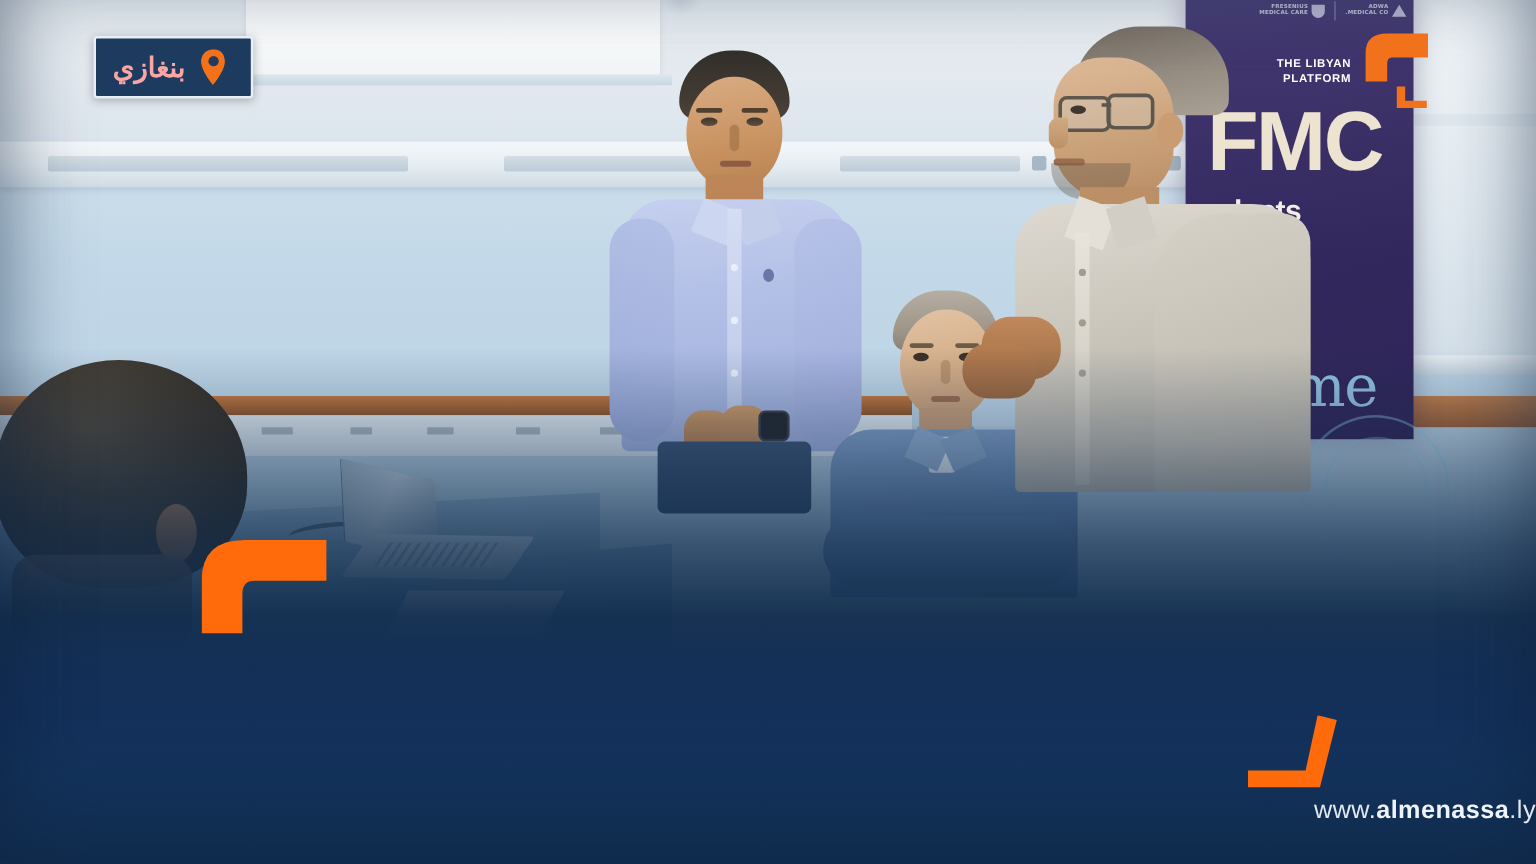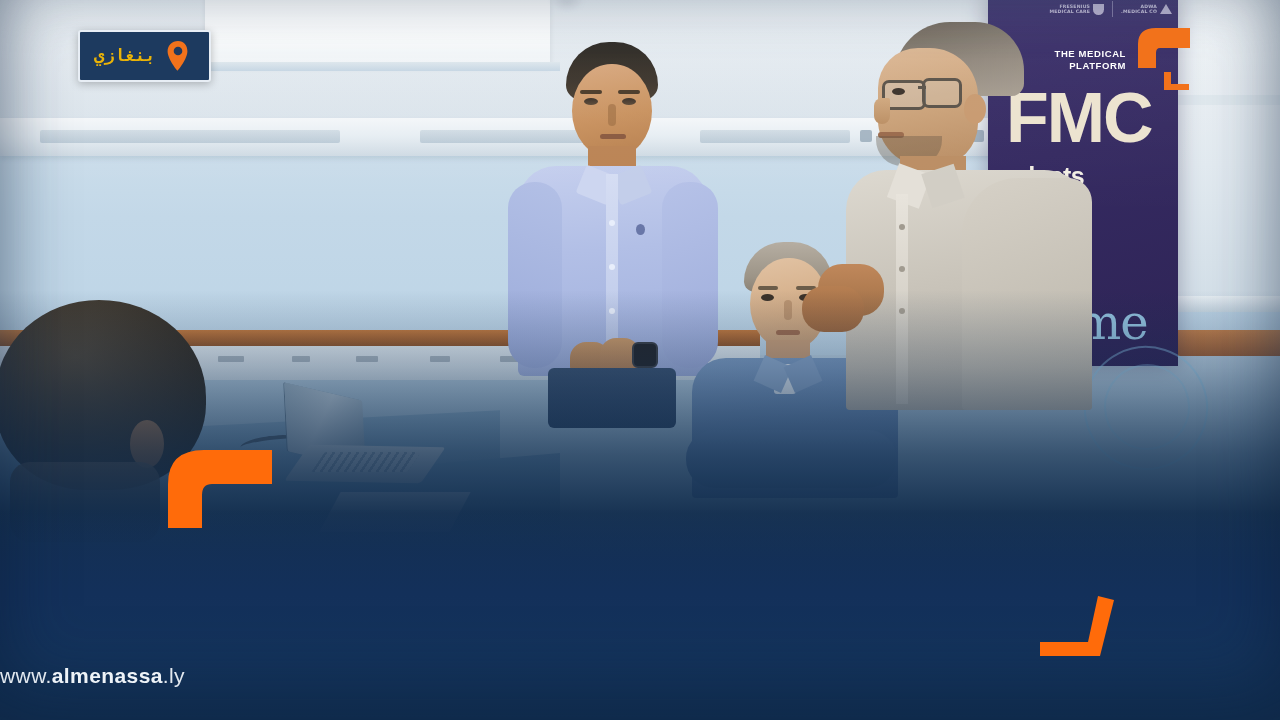--- a/index.html
+++ b/index.html
@@ -224,22 +224,22 @@
   .vignette{position:absolute;inset:0;pointer-events:none;
     box-shadow:inset 0 -30px 70px rgba(10,28,52,.55);}
 
   
   .loc-badge{position:absolute;left:78px;top:30px;height:48px;
     display:flex;align-items:center;gap:12px;padding:0 20px 0 14px;
     background:#1d3a5f;border:2px solid #e8eef5;border-radius:3px;
     box-shadow:0 2px 8px rgba(0,0,0,.25);}
   .pin{position:relative;width:22px;height:30px;flex:0 0 auto;}
   .pin svg{display:block;}
-  .loc-text{font-size:17px;font-weight:bold;color:#eab308;
-    font-family:Liberation Mono, monospace;line-height:1;}
+  .loc-text{font-size:23px;font-weight:bold;color:#fca5a5;
+    font-family:Liberation Serif, serif;line-height:1;}
 
   
   .logo{position:absolute;right:86px;top:22px;display:flex;align-items:flex-start;gap:8px;}
   .logo-mark{position:relative;width:60px;height:74px;flex:0 0 auto;}
   .logo-txt{display:flex;flex-direction:column;align-items:flex-start;justify-content:flex-start;
     padding-top:26px;}
   .logo-en{font-size:9.5px;font-weight:bold;color:#ffffff;letter-spacing:.6px;line-height:12px;
     font-family:"Liberation Sans",sans-serif;text-align:left;}
   .logo-ar-wrap{position:absolute;right:64px;top:22px;display:flex;flex-direction:column;
     align-items:flex-end;gap:1px;}
@@ -255,21 +255,21 @@
   .brk-br{position:absolute;left:1040px;top:596px;}
 
   
   .headline{position:absolute;right:132px;top:512px;width:940px;
     text-align:right;direction:rtl;
     font-family:"DejaVu Sans",sans-serif;
     font-size:35px;font-weight:bold;line-height:1.52;color:#ffffff;
     text-shadow:0 2px 8px rgba(5,18,35,.55);}
 
   
-  .url{position:absolute;left:0;top:664px;width:1280px;text-align:left;
+  .url{position:absolute;left:0;top:664px;width:1280px;text-align:right;
     direction:ltr;font-family:"Liberation Sans",sans-serif;
     font-size:21px;color:#eef3f8;letter-spacing:.4px;}
   .url b{font-weight:bold;}
   .url .thin{font-weight:300;opacity:.95;}
 </style>
 </head>
 <body>
 
 <div class="card">
 
@@ -431,21 +431,21 @@
   </div>
 
   <div class="logo">
     <span class="logo-mark">
       <svg width="60" height="74" viewBox="0 0 60 74">
         <path d="M4 46 L4 22 Q4 6 22 6 L56 6 L56 26 L26 26 Q22 26 22 31 L22 46 Z" fill="#F2721B"></path>
         <path d="M30 50 L30 68 L55 68 L55 62 L37 62 L37 50 Z" fill="#F2721B"></path>
       </svg>
     </span>
     <span class="logo-txt">
-      <span class="logo-en">THE MEDICAL</span>
+      <span class="logo-en">THE LIBYAN</span>
       <span class="logo-en">PLATFORM</span>
     </span>
   </div>
 
   <span class="brk-tl">
     <svg width="110" height="80" viewBox="0 0 110 80">
       <path d="M0 80 L0 36 Q0 2 36 2 L104 2 L104 36 L44 36 Q34 36 34 47 L34 80 Z" fill="#FF6B0A"></path>
     </svg>
   </span>
 

